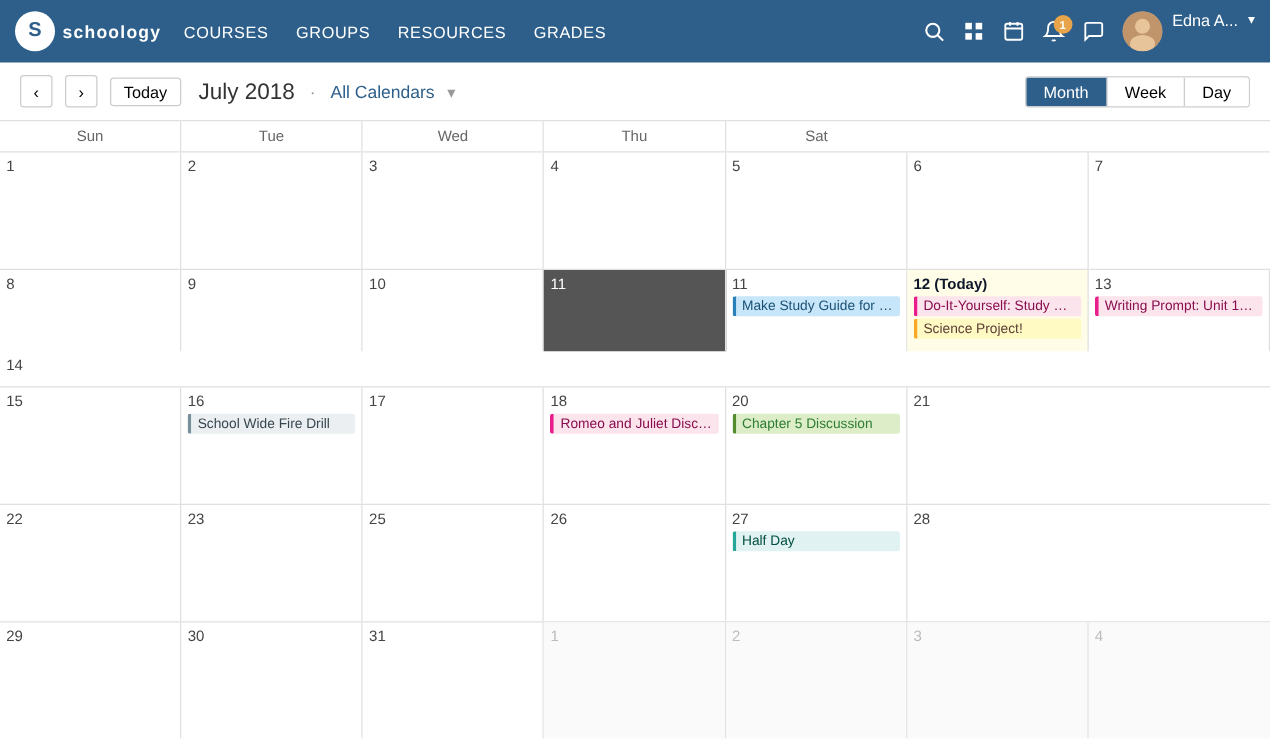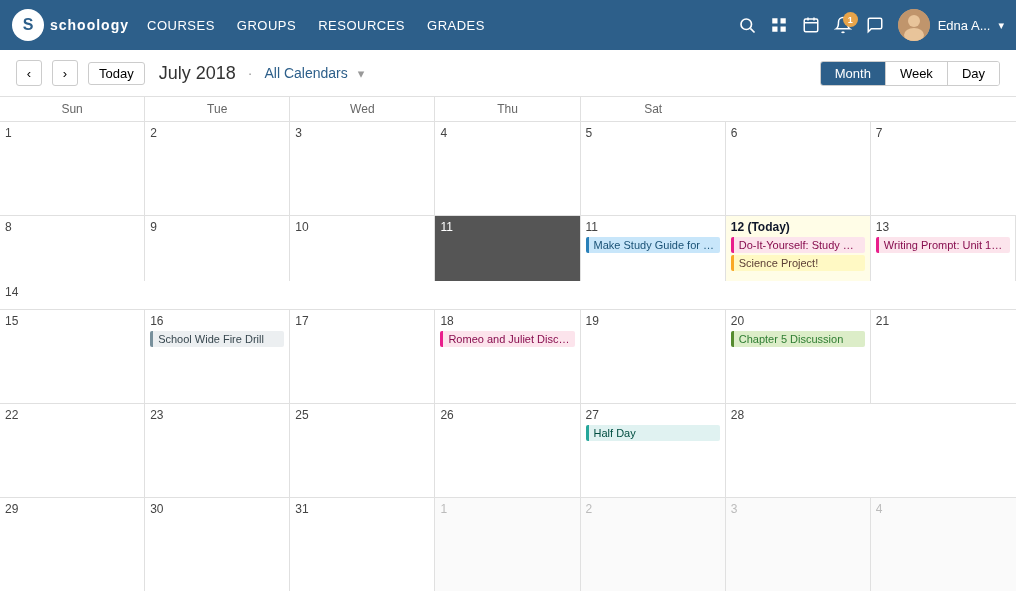--- a/index.html
+++ b/index.html
@@ -64,21 +64,21 @@
       background: #e8a44a;
       color: #fff;
       border-radius: 50%;
       font-size: 9px;
       width: 15px; height: 15px;
       display: flex; align-items: center; justify-content: center;
       font-weight: bold;
     }
     .user-area {
       display: flex;
-      align-items: center;
+      align-items: flex-start;
       gap: 8px;
       color: #fff;
       cursor: pointer;
     }
     .user-avatar {
       width: 32px; height: 32px;
       border-radius: 50%;
       background: #c0a080;
       overflow: hidden;
       display: flex; align-items: center; justify-content: center;
@@ -377,23 +377,20 @@
         <div class="event event-gray">School Wide Fire Drill</div>
       </div>
       <div class="day-cell">
           <span class="day-num">17</span>
         </div>
       <div class="day-cell">
         <span class="day-num">18</span>
         <div class="event event-pink">Romeo and Juliet Discussion </div>
       </div>
       <div class="day-cell">
-          <span class="day-num">19</span>
-        </div>
-      <div class="day-cell">
         <span class="day-num">20</span>
         <div class="event event-green">Chapter 5 Discussion</div>
       </div>
       <div class="day-cell">
           <span class="day-num">21</span>
         </div>
     </div>
 
     <div class="week-row">
       <div class="day-cell">

